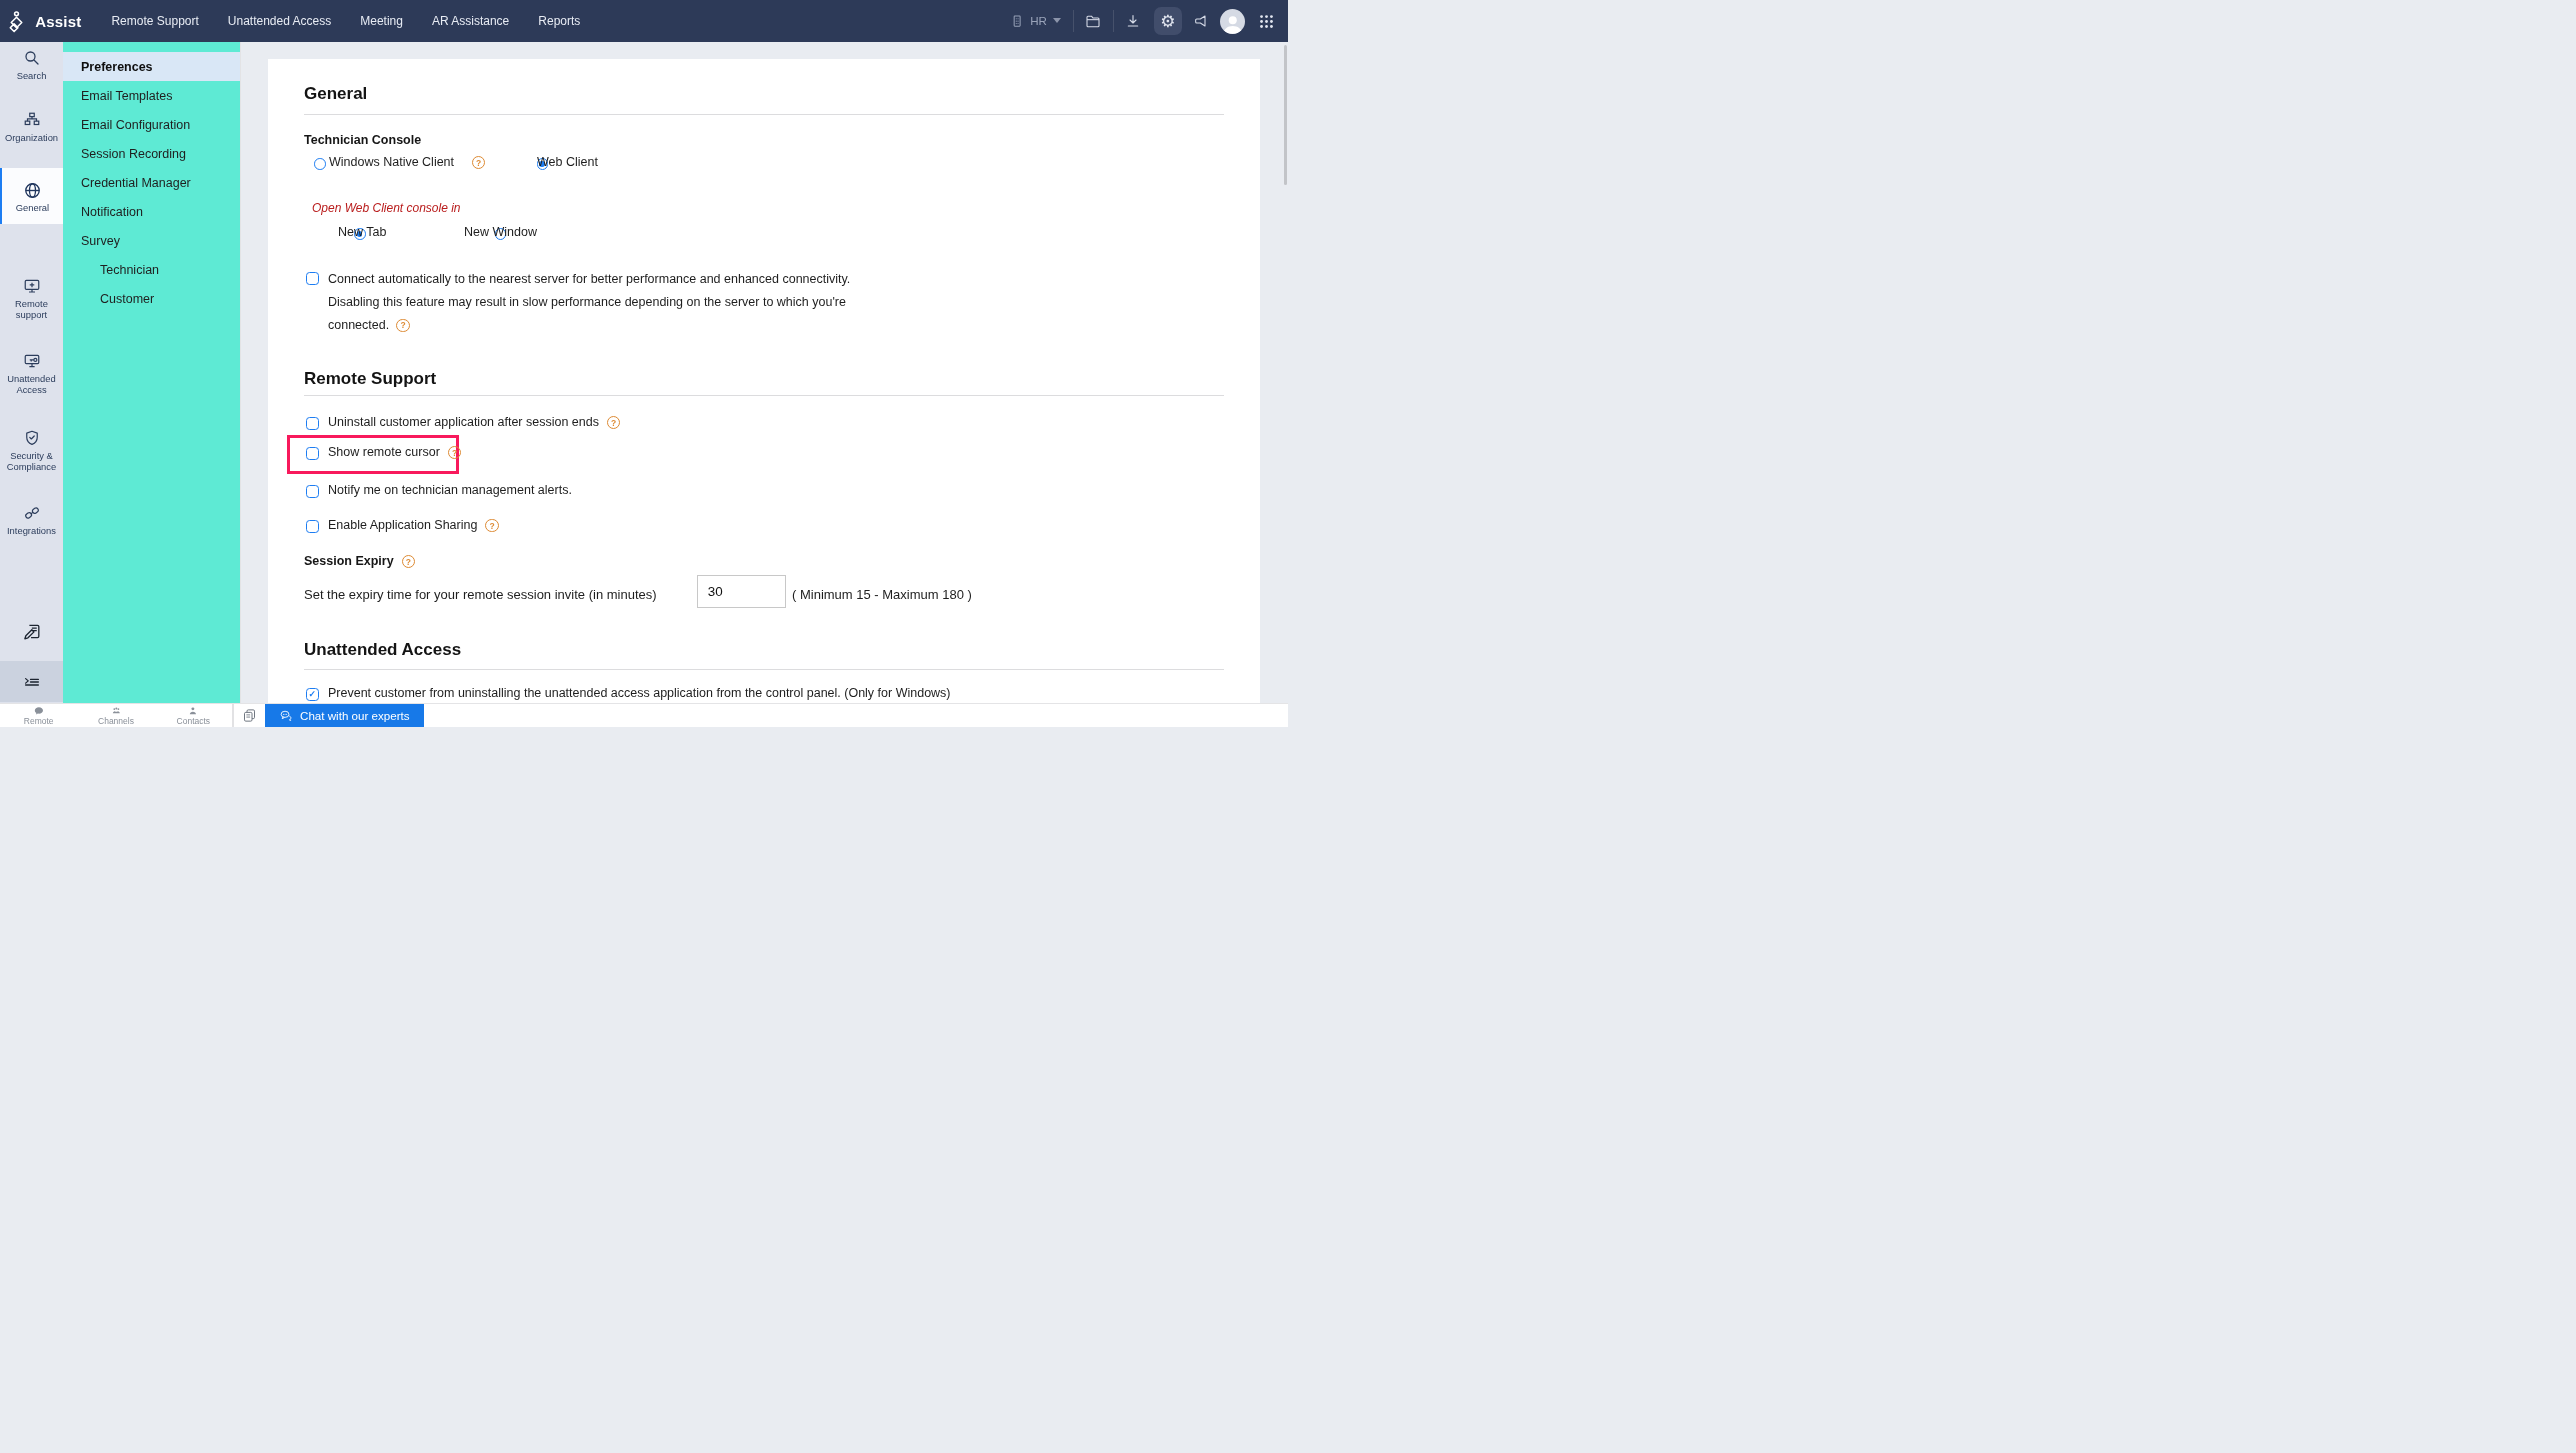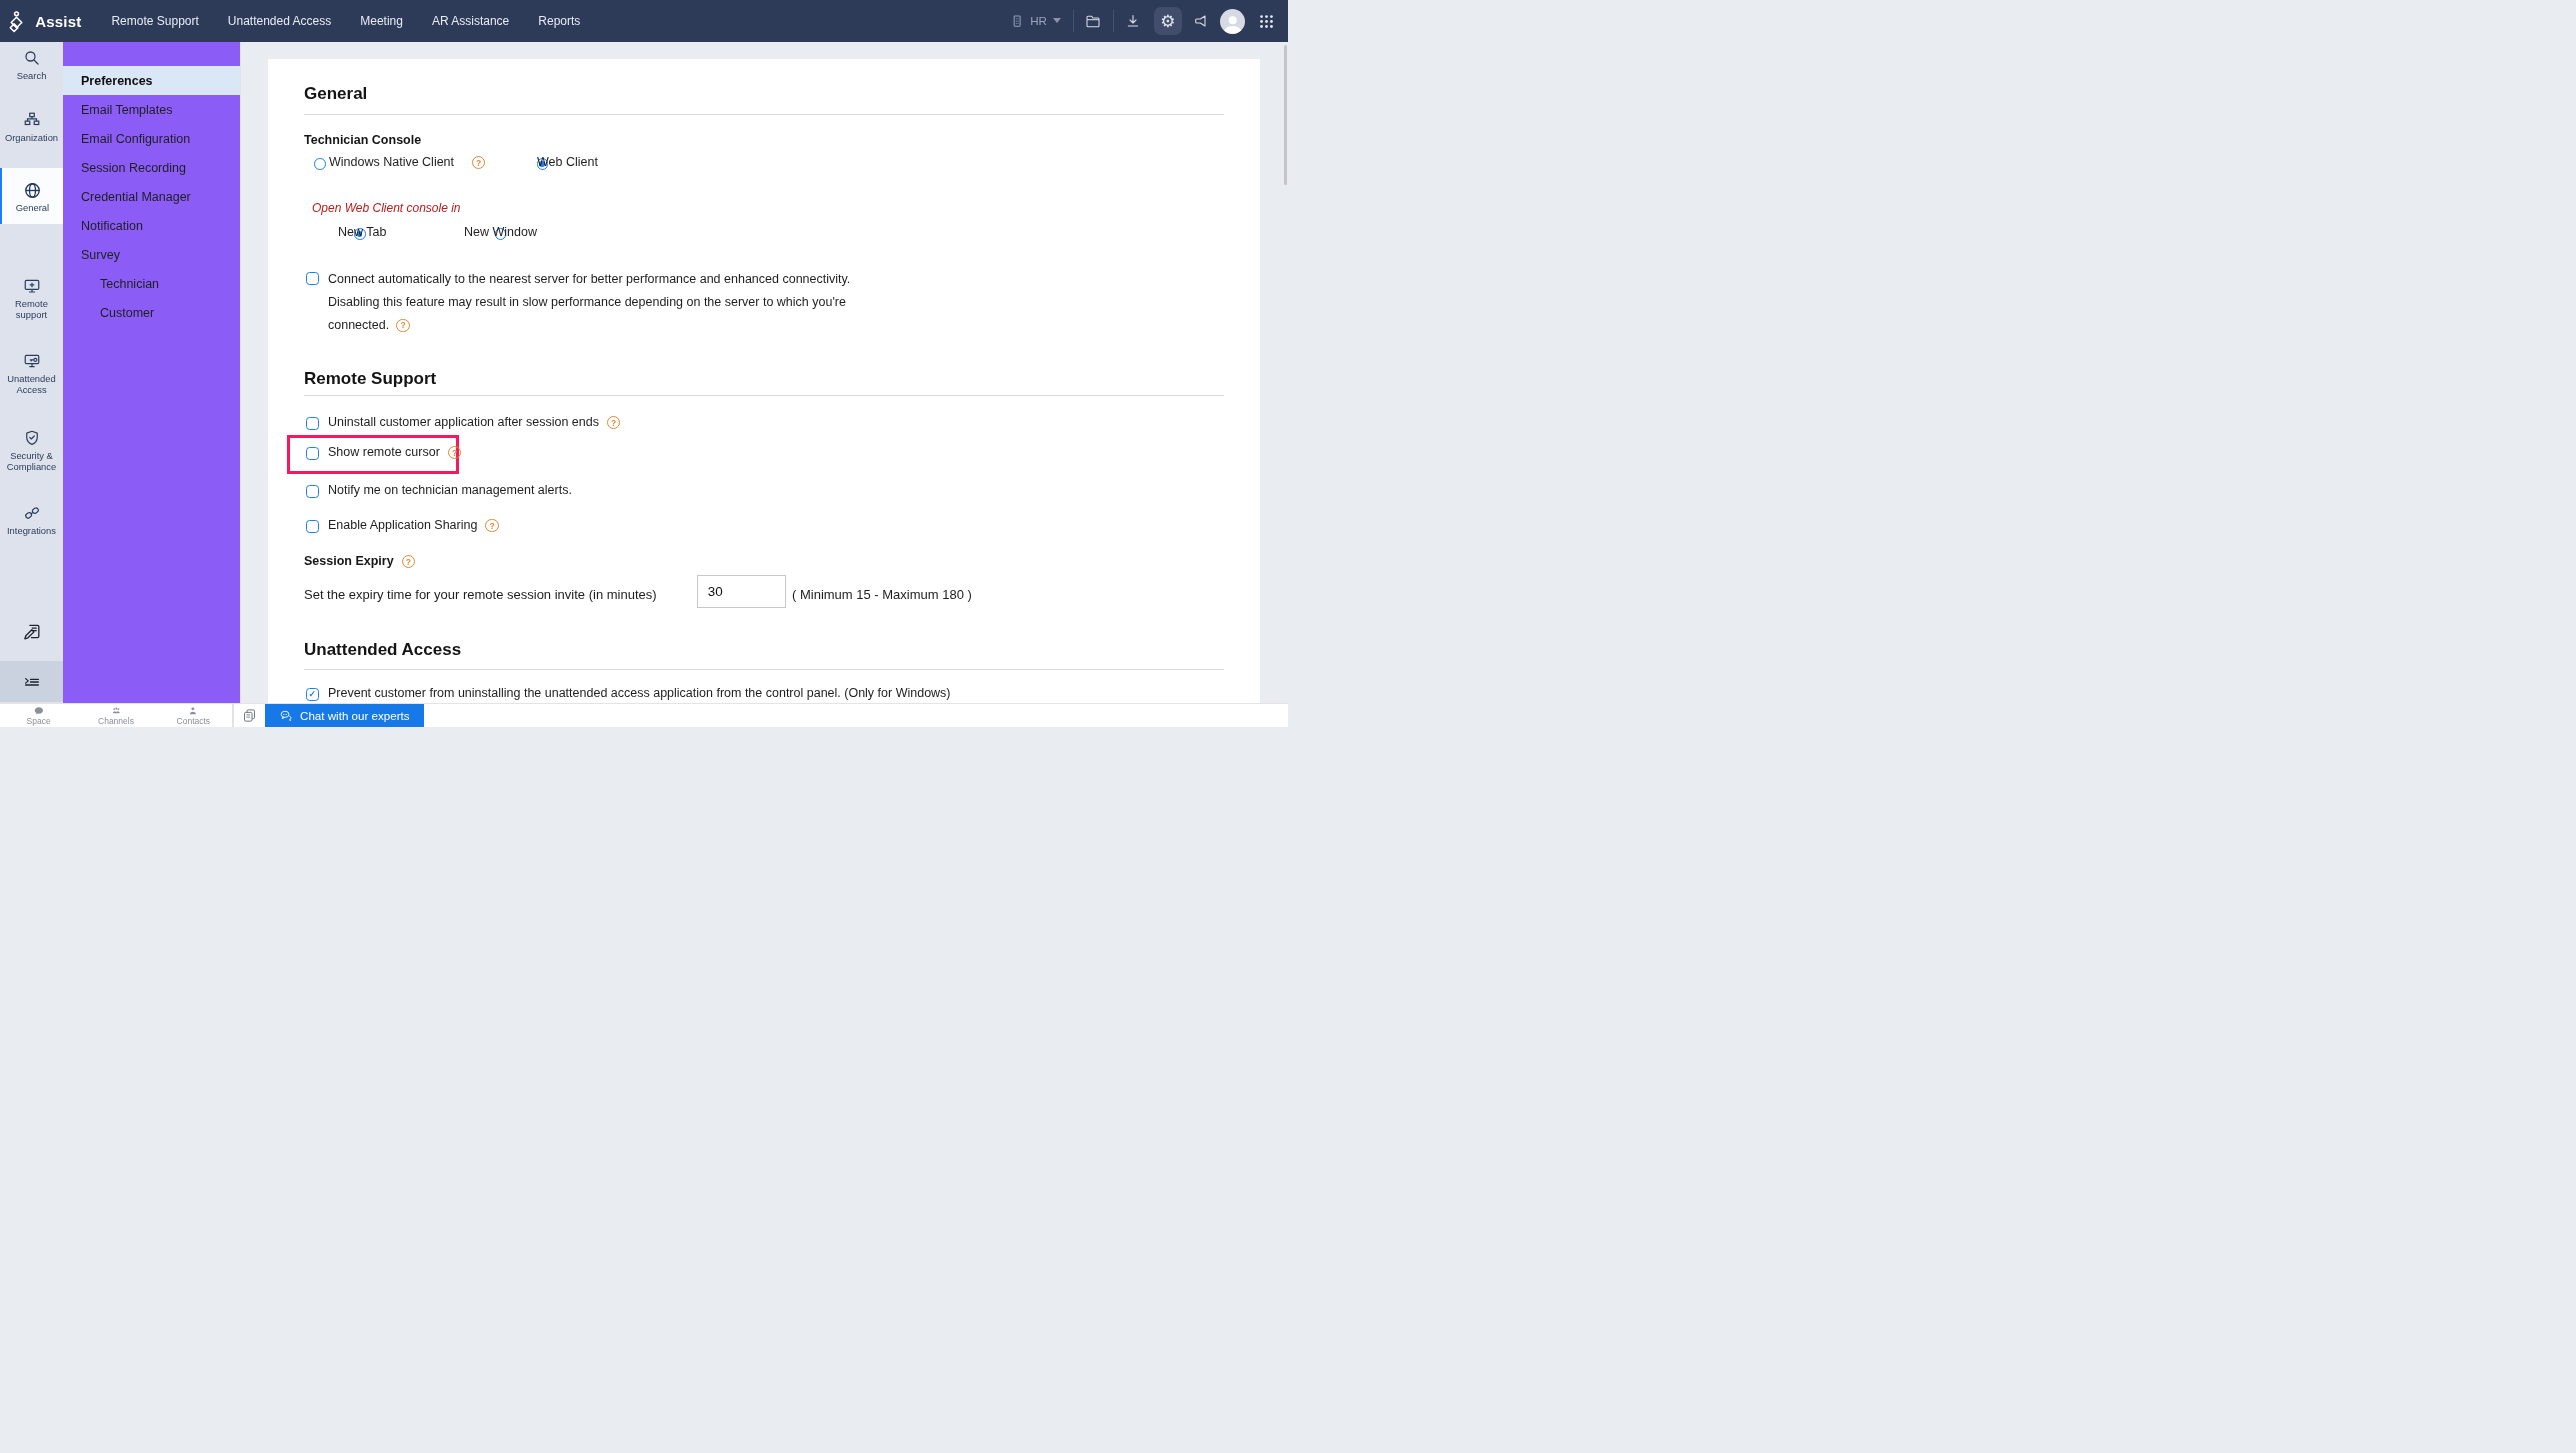--- a/index.html
+++ b/index.html
@@ -31,21 +31,21 @@
   .icon-sidebar { position:absolute; top:42px; left:0; width:63px; height:661px; background:#dee2ec; z-index:20; }
   .is-item { position:absolute; left:0; width:63px; text-align:center; color:#2c3d5c; cursor:pointer; }
   .is-item svg { display:block; margin:0 auto 2.7px auto; }
   .is-label { font-size:9.4px; line-height:11.2px; color:#2c3d5c; }
   .is-item.active { background:#fbfcfe; border-left:2.7px solid #1d7df2; padding:12.5px 0 10.7px 0; left:0; width:63px; }
   .is-strip { position:absolute; left:0; top:619px; width:63px; height:41px; background:#cbd2df;
               display:flex; align-items:center; justify-content:center; }
 
   
   .menu-sidebar { position:absolute; top:42px; left:63px; width:178px; height:661px;
-                  background:#8b5cf6; border-right:0.9px solid #e3e3e5; padding-top:24px; z-index:10; }
+                  background:#5eead4; border-right:0.9px solid #e3e3e5; padding-top:10px; z-index:10; }
   .menu-item { height:29px; display:flex; align-items:center; padding-left:18px;
                font-size:12.5px; color:#1f1f1f; cursor:pointer; white-space:nowrap; }
   .menu-item.active { background:#d9e7f6; font-weight:700; color:#0f0f0f; }
   .menu-item.indent { padding-left:37px; }
 
   
   .main { position:absolute; top:42px; left:241px; right:0; bottom:24px; background:#e9ecf1; }
   .card { position:absolute; left:27px; top:17px; width:992px; bottom:0; background:#ffffff; }
   .abs { position:absolute; }
   .h1 { font-size:17px; font-weight:700; color:#141414; }
@@ -353,21 +353,21 @@
   </div>
 
   <div class="scroll-thumb"></div>
 
   <div class="bottom-bar">
     <div class="bb-tabs">
       <div class="bb-tab">
         <svg width="9.8" height="9.8" viewBox="0 0 24 24">
           <path d="M12 3C6.5 3 2 6.6 2 11c0 2.5 1.5 4.7 3.8 6.2L5 21l4.5-2.4c.8.2 1.6.3 2.5.3 5.5 0 10-3.6 10-8S17.5 3 12 3z" fill="#8a9099"></path>
         </svg>
-        <span class="bb-tab-label">Space</span>
+        <span class="bb-tab-label">Remote</span>
       </div>
       <div class="bb-tab">
         <svg width="10.7" height="9.8" viewBox="0 0 24 24">
           <g fill="#8a9099">
             <circle cx="7" cy="7.5" r="2.2"></circle>
               <circle cx="12" cy="6" r="2.4"></circle>
               <circle cx="17" cy="7.5" r="2.2"></circle>
             <path d="M3.5 18c0-3 2.2-5 4.8-5.3 1.1 1 2.3 1.5 3.7 1.5s2.6-.5 3.7-1.5c2.6.3 4.8 2.3 4.8 5.3Z"></path>
           </g>
         </svg>

